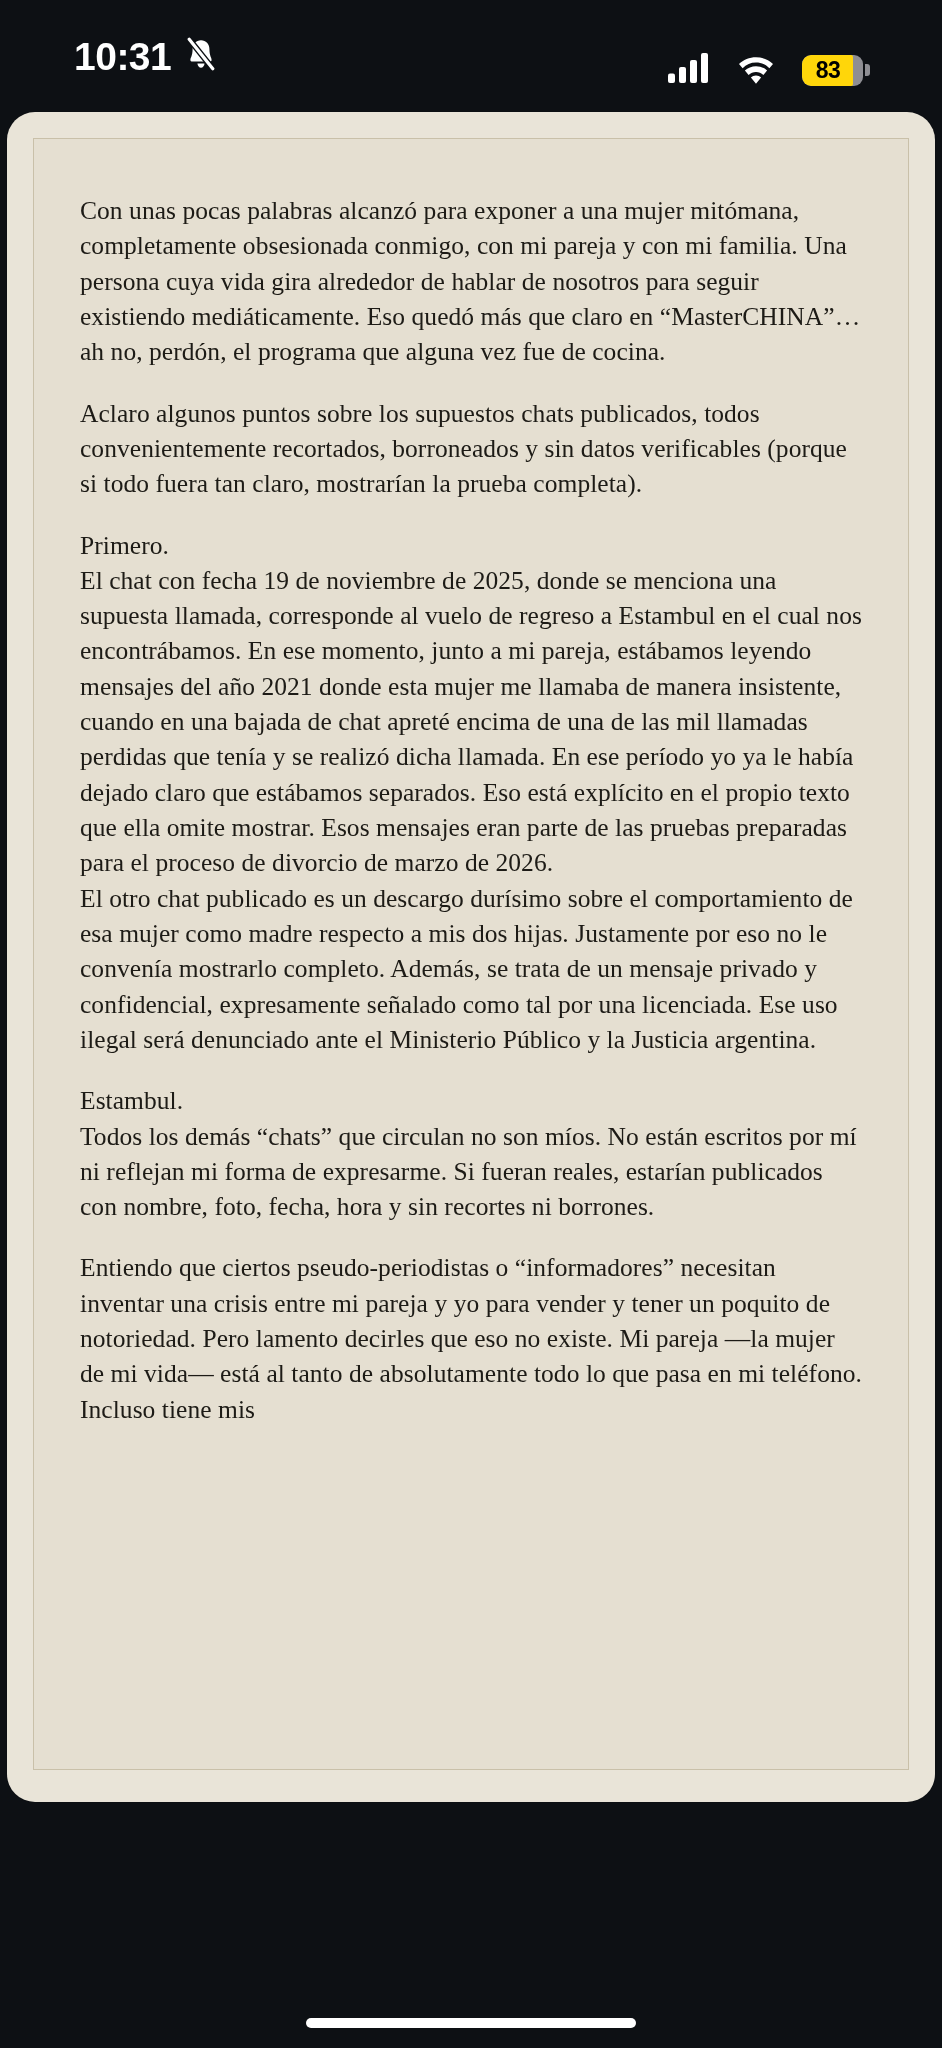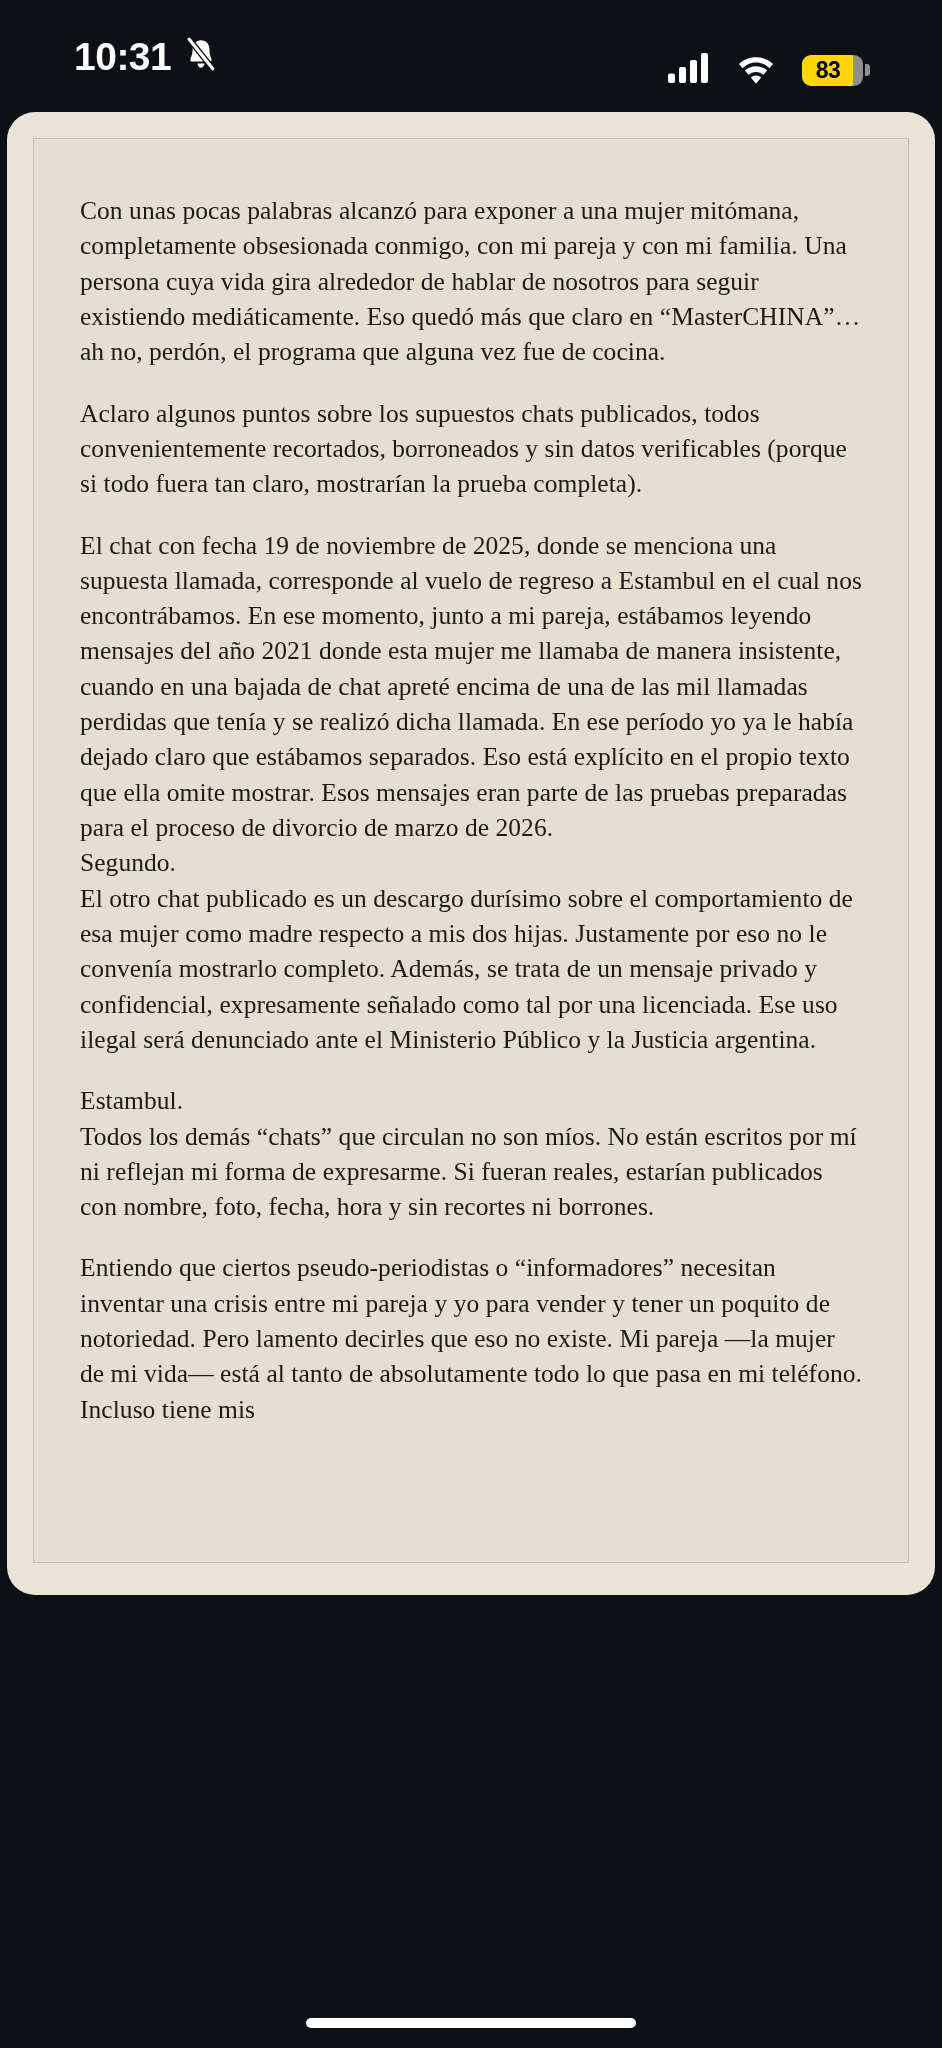--- a/index.html
+++ b/index.html
@@ -96,21 +96,21 @@
     border-radius: 0 3px 3px 0;
     background: #8e8e93;
   }
 
   
   .card {
     position: absolute;
     left: 7px;
     top: 112px;
     width: 928px;
-    height: 1483px;
+    height: 1690px;
     background: #e9e4d8;
     border-radius: 28px 28px 28px 28px;
     padding: 11px;
     box-shadow: 0 0 0 1px rgba(0,0,0,0.04);
   }
 
   .card-inner {
     position: absolute;
     left: 26px;
     top: 26px;
@@ -199,23 +199,23 @@
   </div>
 </div>
 
 <div class="card">
   <div class="card-inner">
     <div class="doc">
 
       <p>Con unas pocas palabras alcanzó para exponer a una mujer mitómana, completamente obsesionada conmigo, con mi pareja y con mi familia. Una persona cuya vida gira alrededor de hablar de nosotros para seguir existiendo mediáticamente. Eso quedó más que claro en “MasterCHINA”… ah no, perdón, el programa que alguna vez fue de cocina.</p>
       <p>Aclaro algunos puntos sobre los supuestos chats publicados, todos convenientemente recortados, borroneados y sin datos verificables (porque si todo fuera tan claro, mostrarían la prueba completa).</p>
 
+      <p class="tight">Primero.</p>
       <p class="tight">El chat con fecha 19 de noviembre de 2025, donde se menciona una supuesta llamada, corresponde al vuelo de regreso a Estambul en el cual nos encontrábamos. En ese momento, junto a mi pareja, estábamos leyendo mensajes del año 2021 donde esta mujer me llamaba de manera insistente, cuando en una bajada de chat apreté encima de una de las mil llamadas perdidas que tenía y se realizó dicha llamada. En ese período yo ya le había dejado claro que estábamos separados. Eso está explícito en el propio texto que ella omite mostrar. Esos mensajes eran parte de las pruebas preparadas para el proceso de divorcio de marzo de 2026.</p>
 
-      <p class="tight">Segundo.</p>
       <p>El otro chat publicado es un descargo durísimo sobre el comportamiento de esa mujer como madre respecto a mis dos hijas. Justamente por eso no le convenía mostrarlo completo. Además, se trata de un mensaje privado y confidencial, expresamente señalado como tal por una licenciada. Ese uso ilegal será denunciado ante el Ministerio Público y la Justicia argentina.</p>
 
       <p class="tight">Estambul.</p>
       <p>Todos los demás “chats” que circulan no son míos. No están escritos por mí ni reflejan mi forma de expresarme. Si fueran reales, estarían publicados con nombre, foto, fecha, hora y sin recortes ni borrones.</p>
 
       <p>Entiendo que ciertos pseudo-periodistas o “informadores” necesitan inventar una crisis entre mi pareja y yo para vender y tener un poquito de notoriedad. Pero lamento decirles que eso no existe. Mi pareja —la mujer de mi vida— está al tanto de absolutamente todo lo que pasa en mi teléfono. Incluso tiene mis</p>
 
     </div>
   </div>
 </div>

